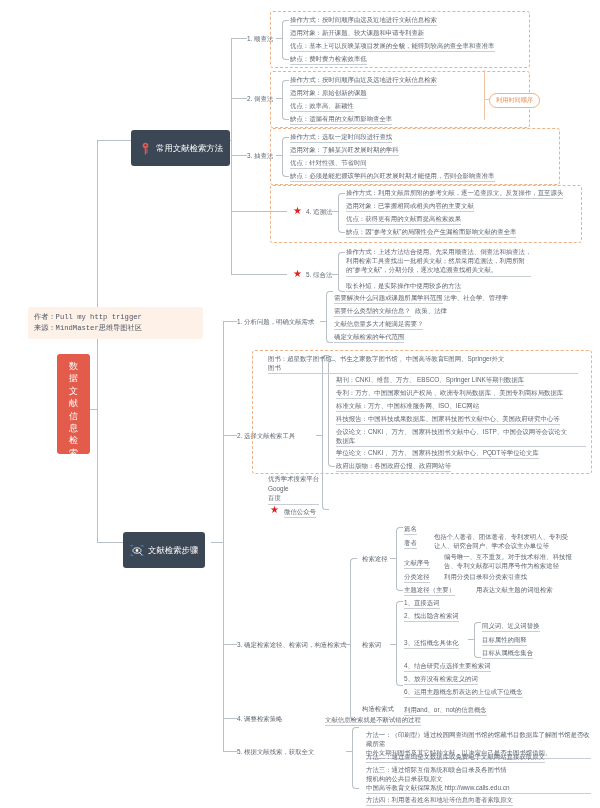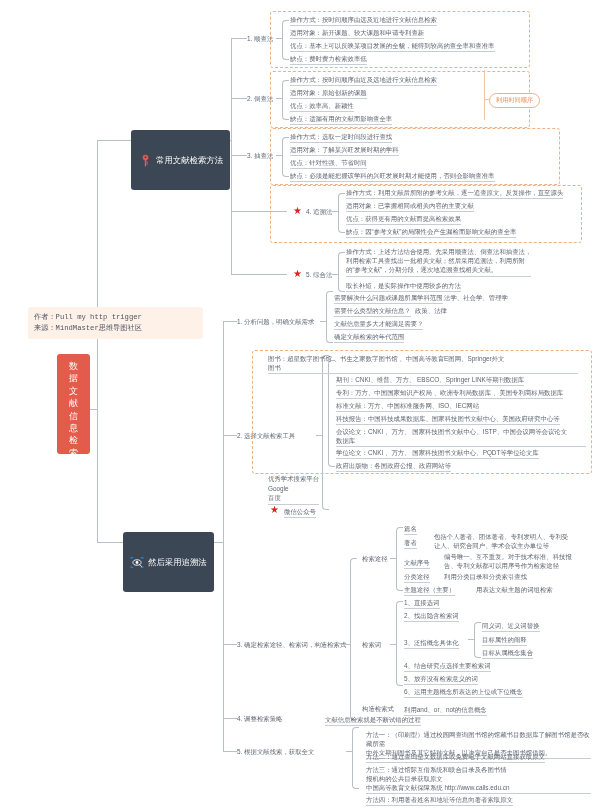--- a/index.html
+++ b/index.html
@@ -15,21 +15,21 @@
   #author-note{left:28px;top:307px;width:163px;background:#fdf1e8;border-radius:3px;
       padding:5px 6px;font-size:7.2px;line-height:1.55;color:#4f5663;
       font-family:"Liberation Mono","DejaVu Sans Mono",monospace;}
   
   #root-node{left:57px;top:354px;width:33px;height:100px;background:#e35b4b;border-radius:3px;
       color:#fff;font-size:9px;line-height:12.4px;letter-spacing:0;text-align:center;
       padding-top:6px;box-sizing:border-box;}
   #root-node span{display:block;}
   
   .l1{position:absolute;background:#3c4756;color:#fff;border-radius:3px;
-      font-size:8.4px;display:flex;align-items:center;padding:16px 7px;height:28px;justify-content:flex-end;}
+      font-size:8.4px;display:flex;align-items:center;padding:4px 7px;height:28px;justify-content:flex-end;}
   .l1 .ic{width:14px;height:14px;margin-right:4px;display:inline-flex;
       align-items:center;justify-content:center;}
   
   .tx{position:absolute;font-size:6.4px;line-height:9.2px;color:#5e6672;white-space:pre;}
   .tx.u{border-bottom:1px solid #c9ced6;padding-bottom:1px;}
   .tx.wrap{white-space:normal;}
   .lbl{position:absolute;font-size:6.4px;color:#5e6672;white-space:nowrap;}
   
   .grp{position:absolute;border:1px dashed #efb184;border-radius:3px;}
   .pill{position:absolute;border:1px solid #efb184;border-radius:8px;color:#e98b52;
@@ -103,21 +103,21 @@
         <path d="M2 3 V1 H6"></path>
           <path d="M20 1 H24 V3"></path>
           <path d="M2 17 V19 H6"></path>
           <path d="M20 19 H24 V17"></path>
       </g>
       <ellipse cx="13" cy="10" rx="7.5" ry="5" fill="none" stroke="#ffffff" stroke-width="1.6"></ellipse>
       <circle cx="13" cy="10" r="2.6" fill="#ffffff"></circle>
       <line x1="17" y1="13" x2="22" y2="18" stroke="#ffffff" stroke-width="1.6"></line>
     </svg>
   </span>
-  <span>然后采用追溯法</span>
+  <span>文献检索步骤</span>
 </div>
 
 <div class="grp" style="left:270px;top:11px;width:258px;height:55px;"></div>
 <div class="lbl" style="left:247px;top:35px;">1. 顺查法</div>
 <div class="brk" style="left:282px;top:20px;width:6px;height:38px;"></div>
 <div class="ln lnh" style="left:276px;top:38px;width:6px;"></div>
 <div class="tx u" style="left:290px;top:15px;">操作方式：按时间顺序由远及近地进行文献信息检索</div>
 <div class="tx u" style="left:290px;top:28px;">适用对象：新开课题、较大课题和申请专利查新</div>
 <div class="tx u" style="left:290px;top:41px;">优点：基本上可以反映某项目发展的全貌，能得到较高的查全率和查准率</div>
 <div class="tx u" style="left:290px;top:54px;">缺点：费时费力检索效率低</div>

